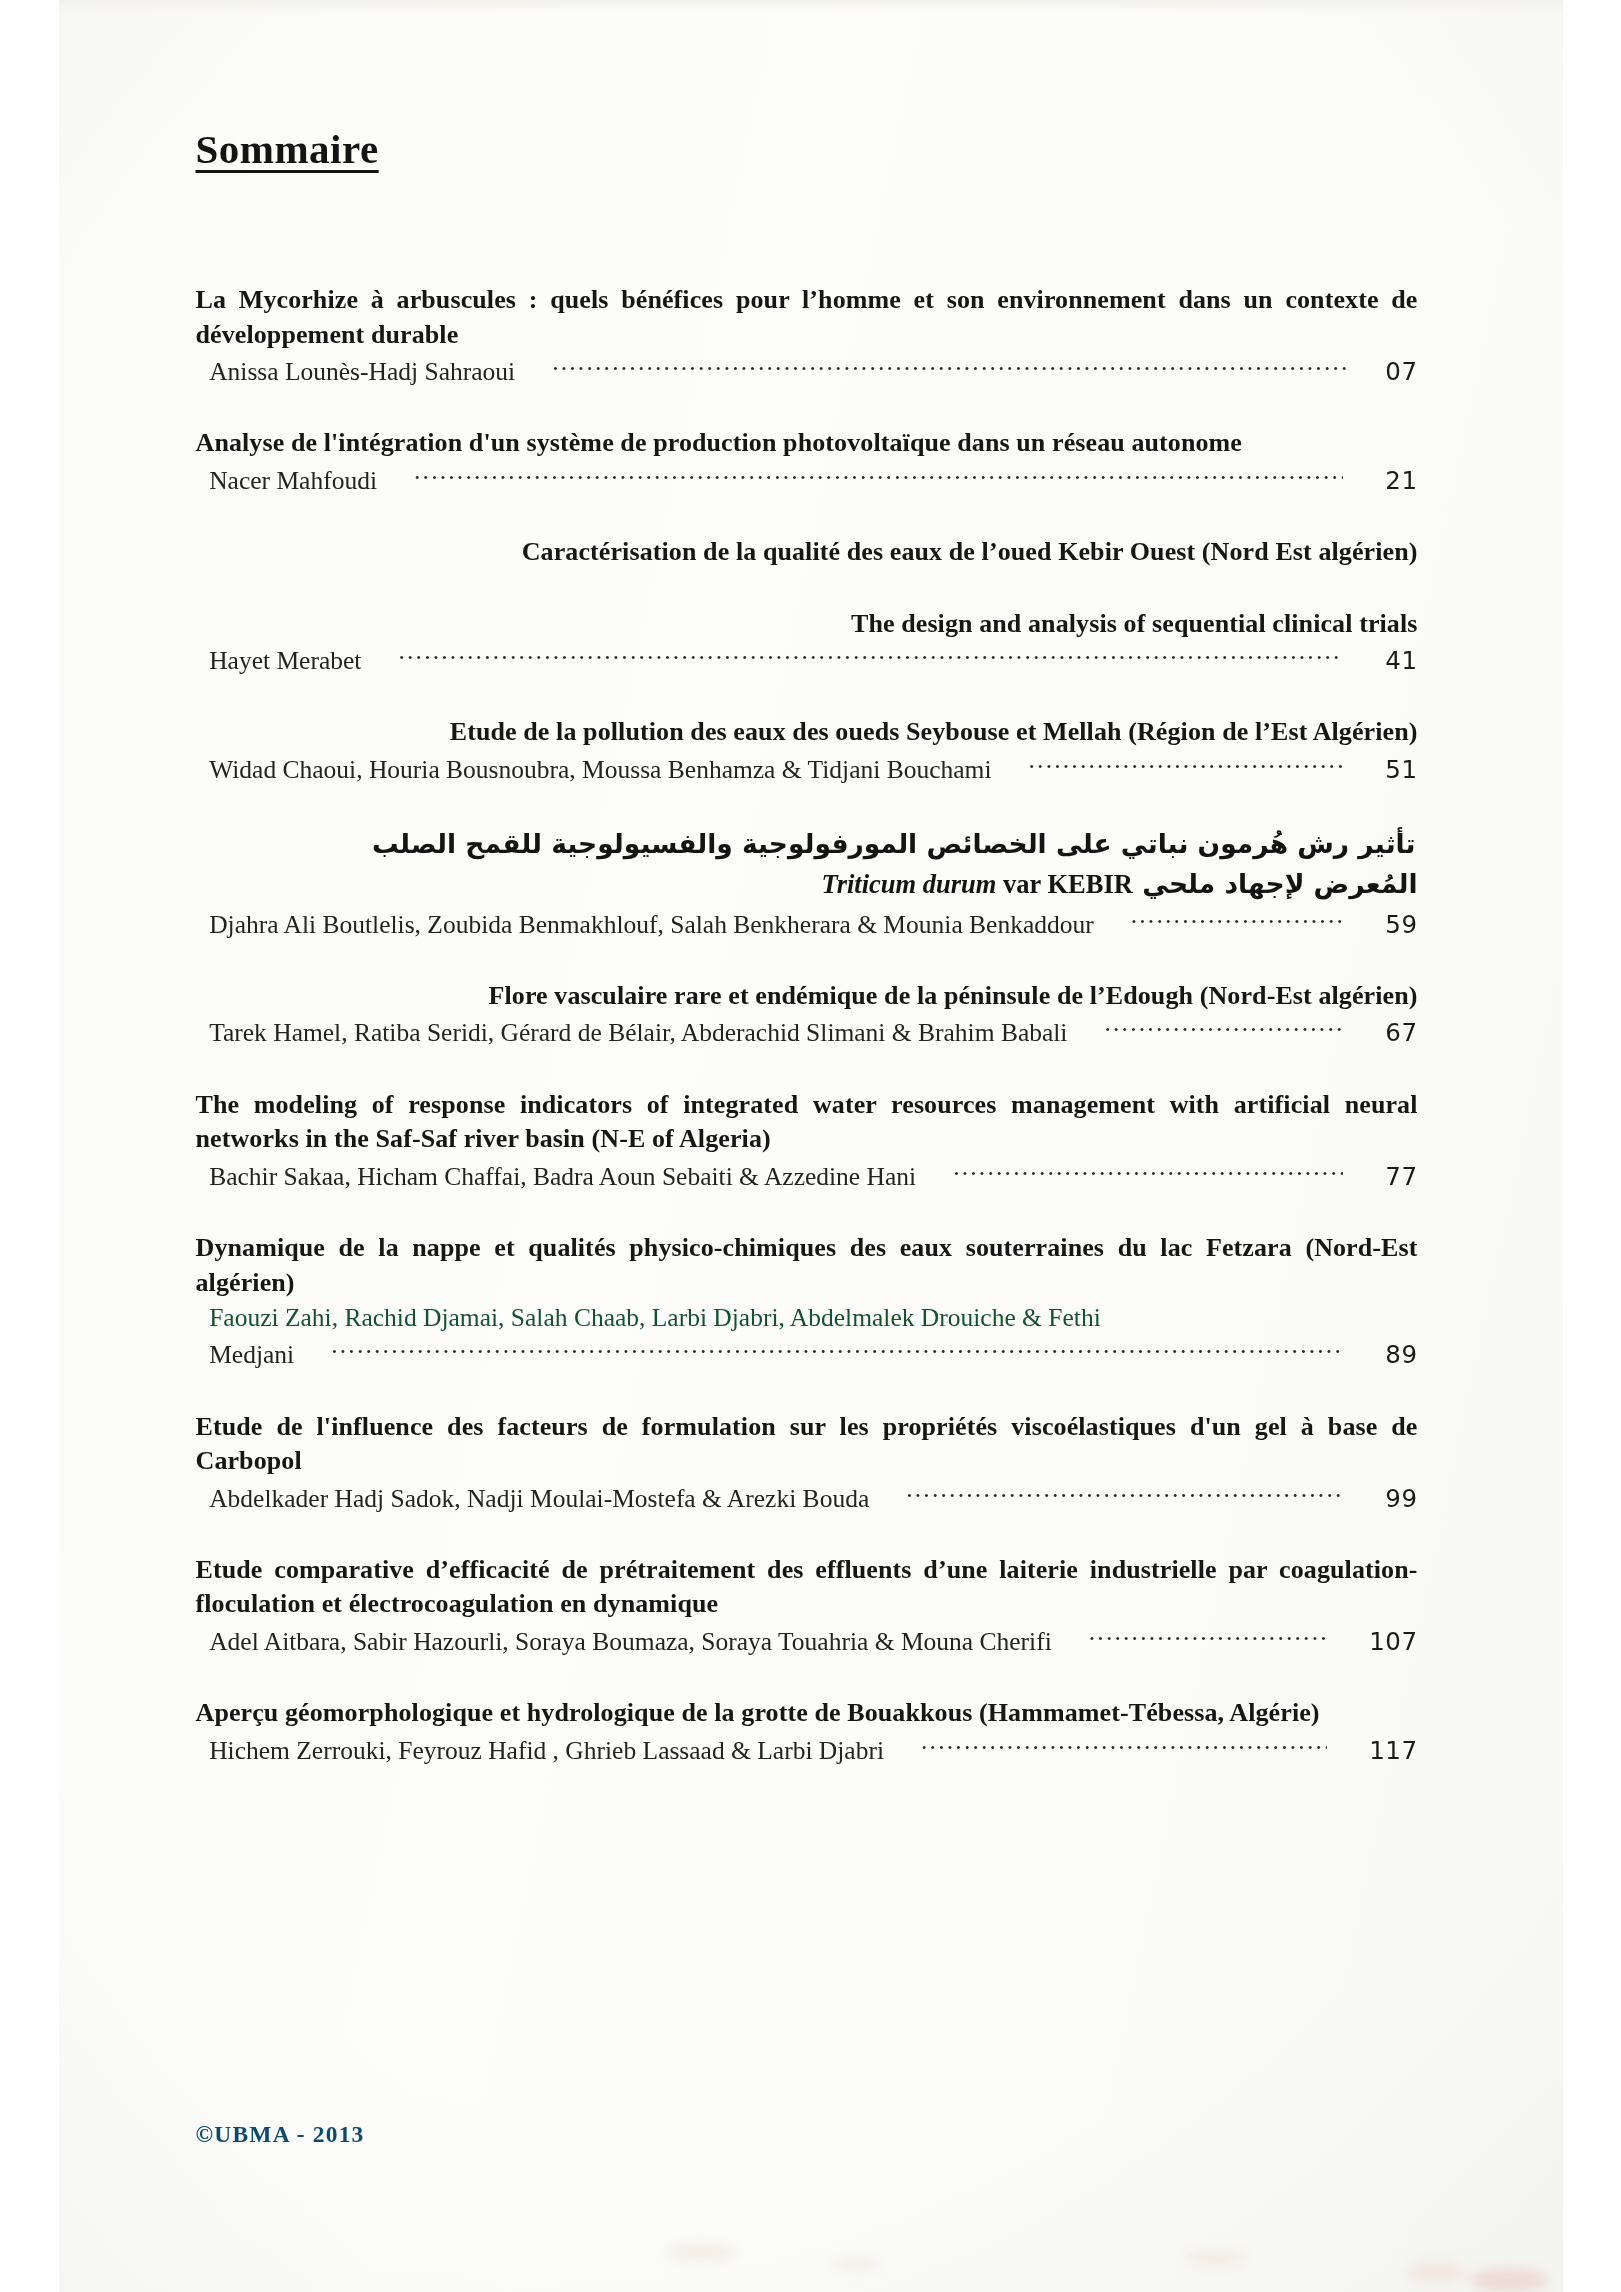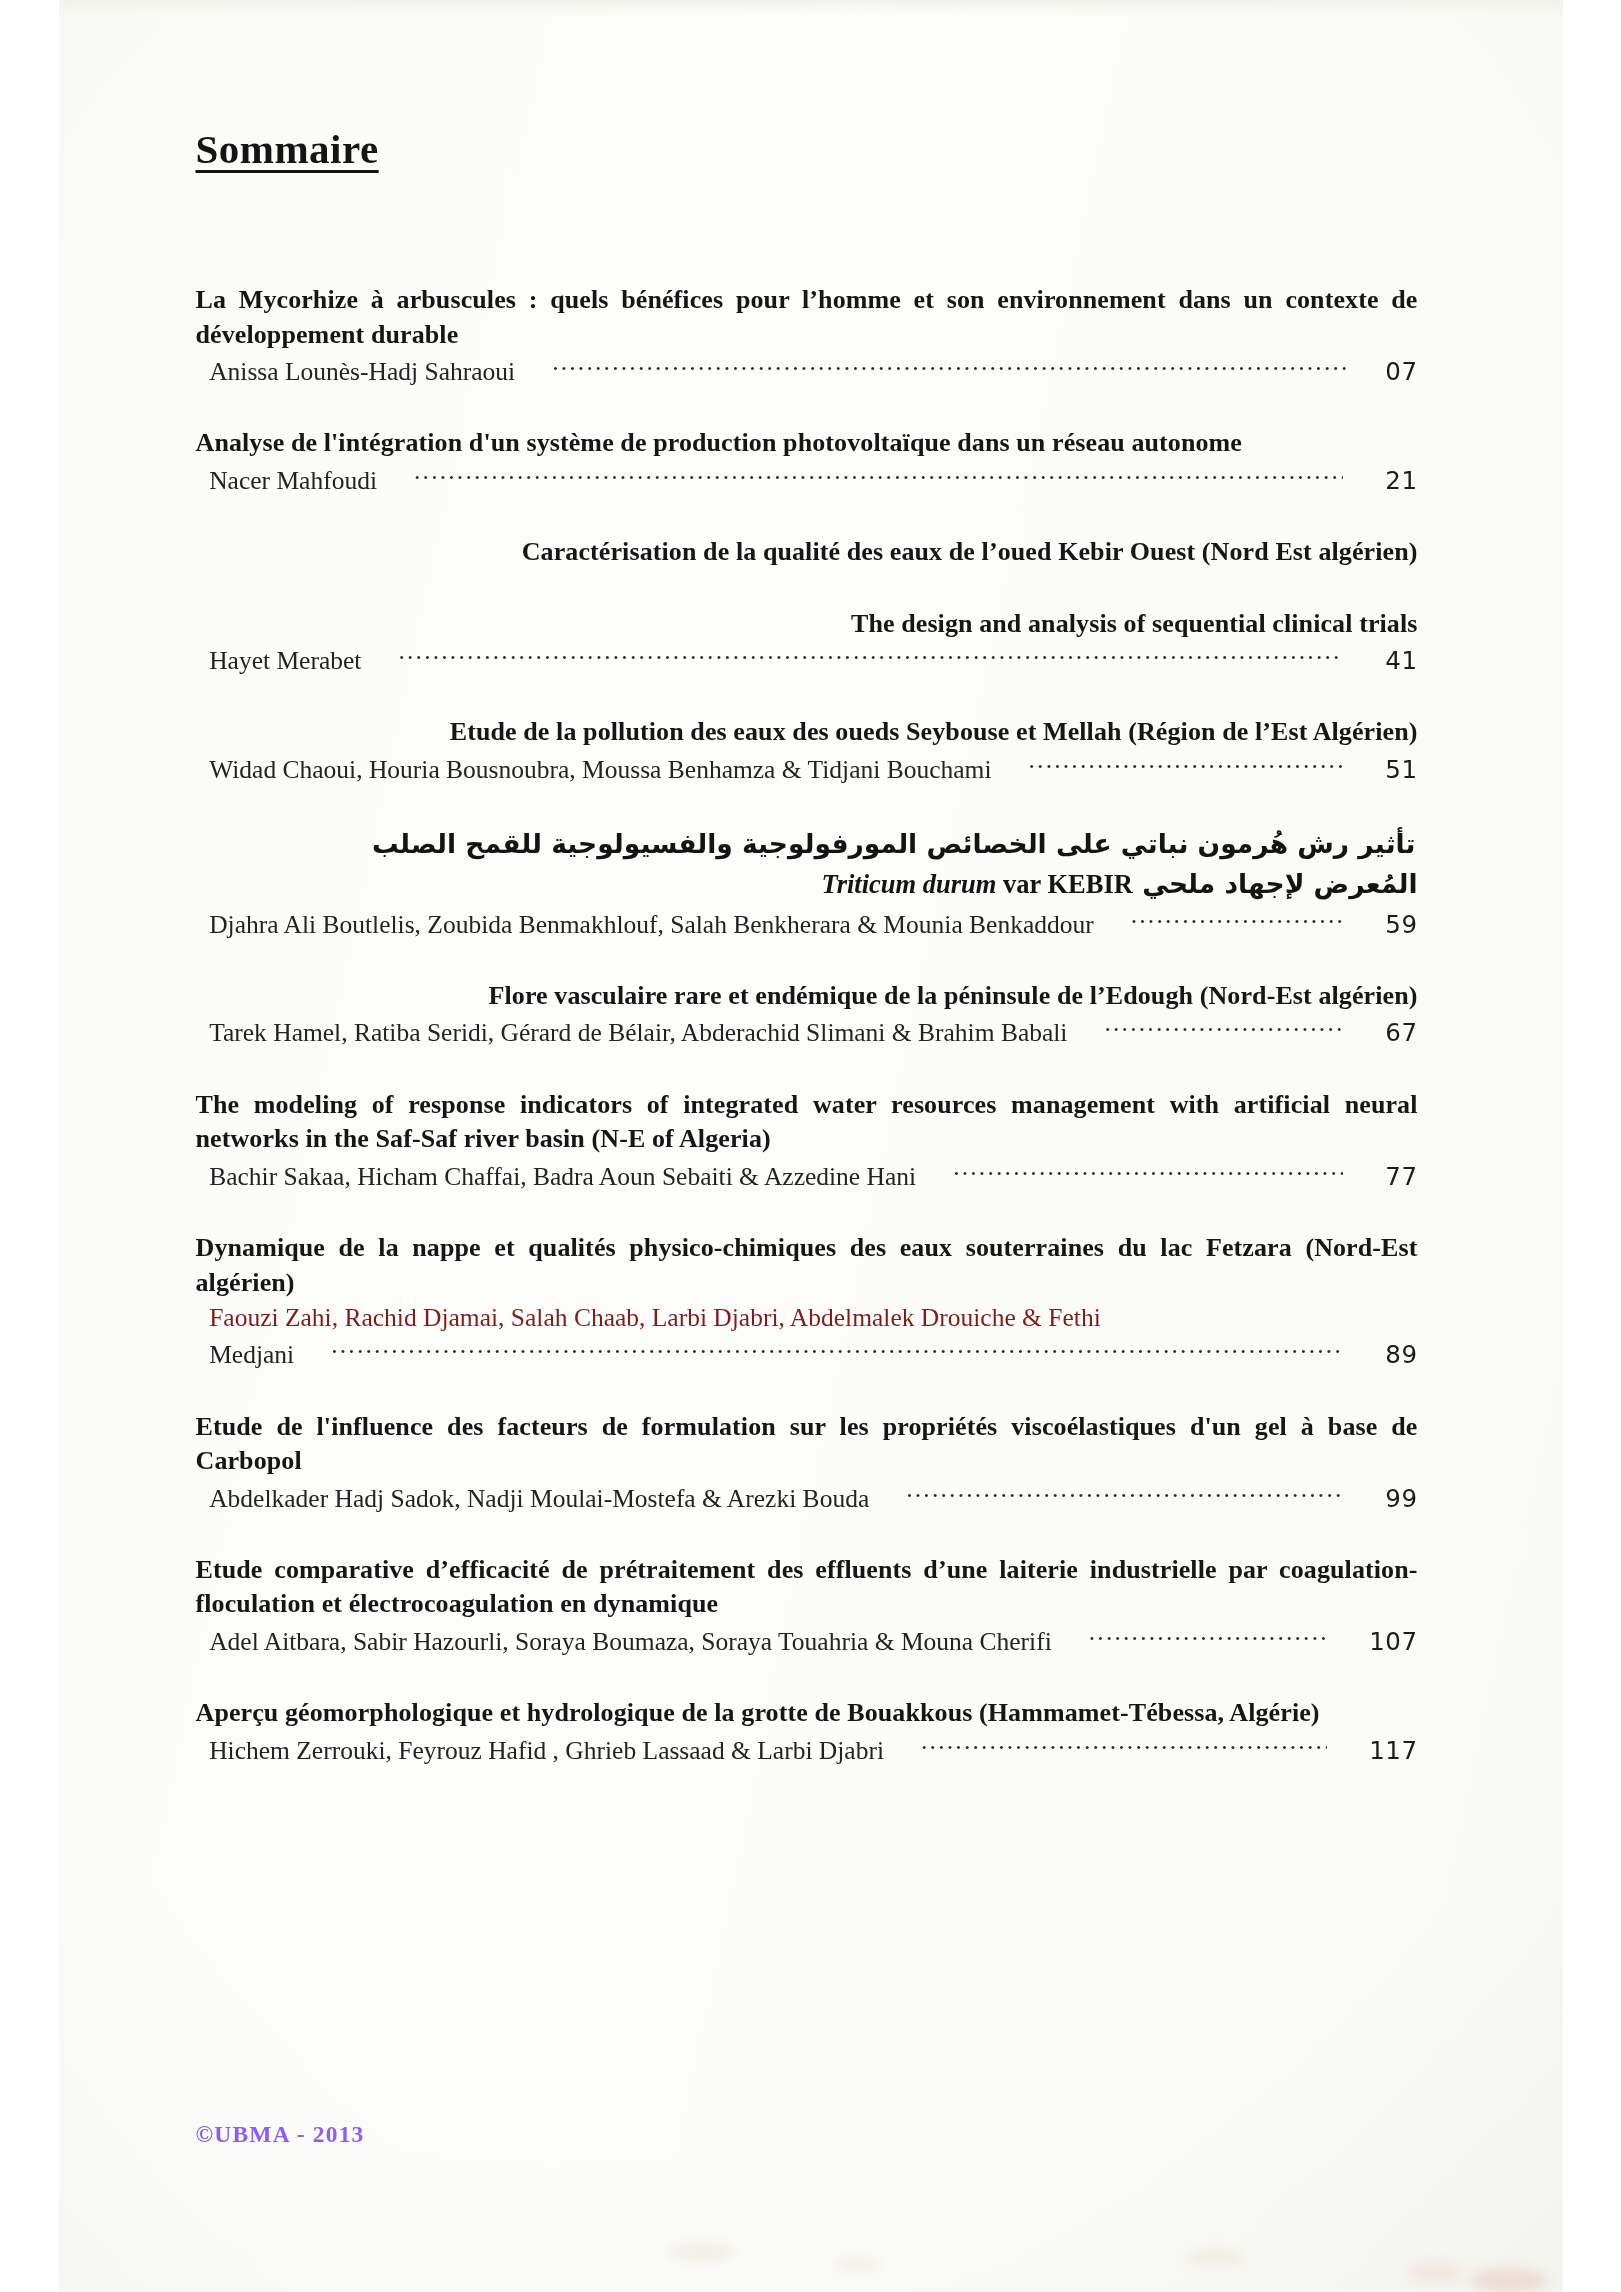--- a/index.html
+++ b/index.html
@@ -105,21 +105,21 @@
     color: #1b1b1b;
     padding-left: 3.9px;
     letter-spacing: 0.5px;
   }
   .page-num.tight { padding-left: 0; }
 
   
   .authors-wrap .authors-line-1 {
     font-size: 25.5px;
     line-height: 1.38;
-    color: #7f1d1d;
+    color: #14532d;
     padding-left: 13.7px;
   }
 
   
   .arabic-block {
     direction: rtl;
     text-align: right;
     font-family: "DejaVu Sans", "Liberation Sans", sans-serif;
     font-weight: bold;
     font-size: 26.5px;
@@ -146,21 +146,21 @@
 
   
   .footer {
     position: absolute;
     left: 137px;
     bottom: 145px;
     z-index: 3;
     font-weight: bold;
     font-size: 23.5px;
     letter-spacing: 1.2px;
-    color: #8b5cf6;
+    color: #0c4a6e;
   }
 
   
   .artifact {
     position: absolute;
     z-index: 1;
     border-radius: 50%;
     filter: blur(5.9px);
     opacity: 0.5;
   }

